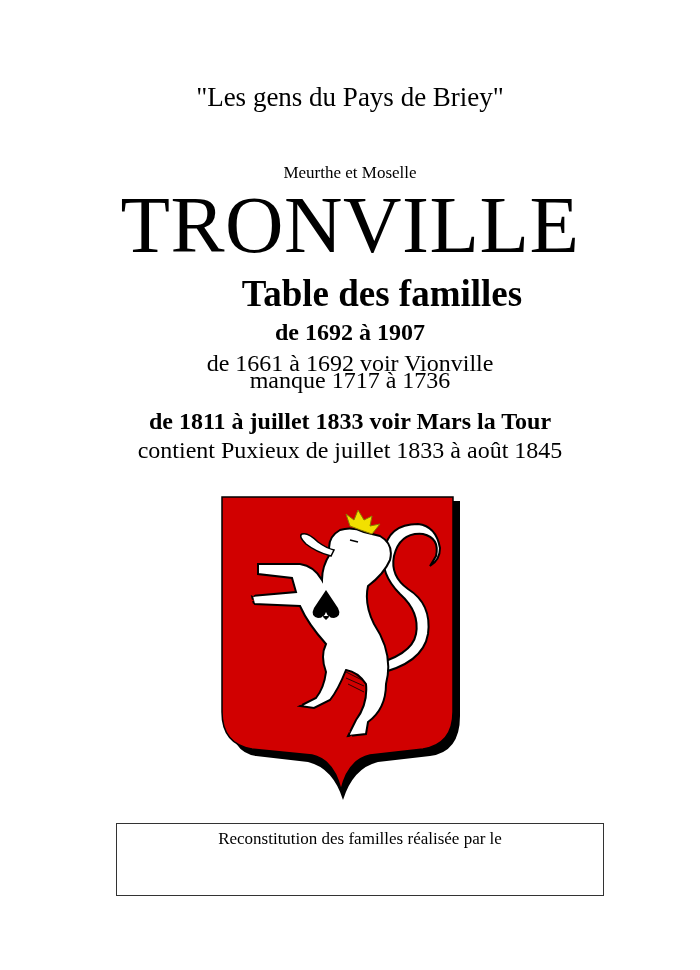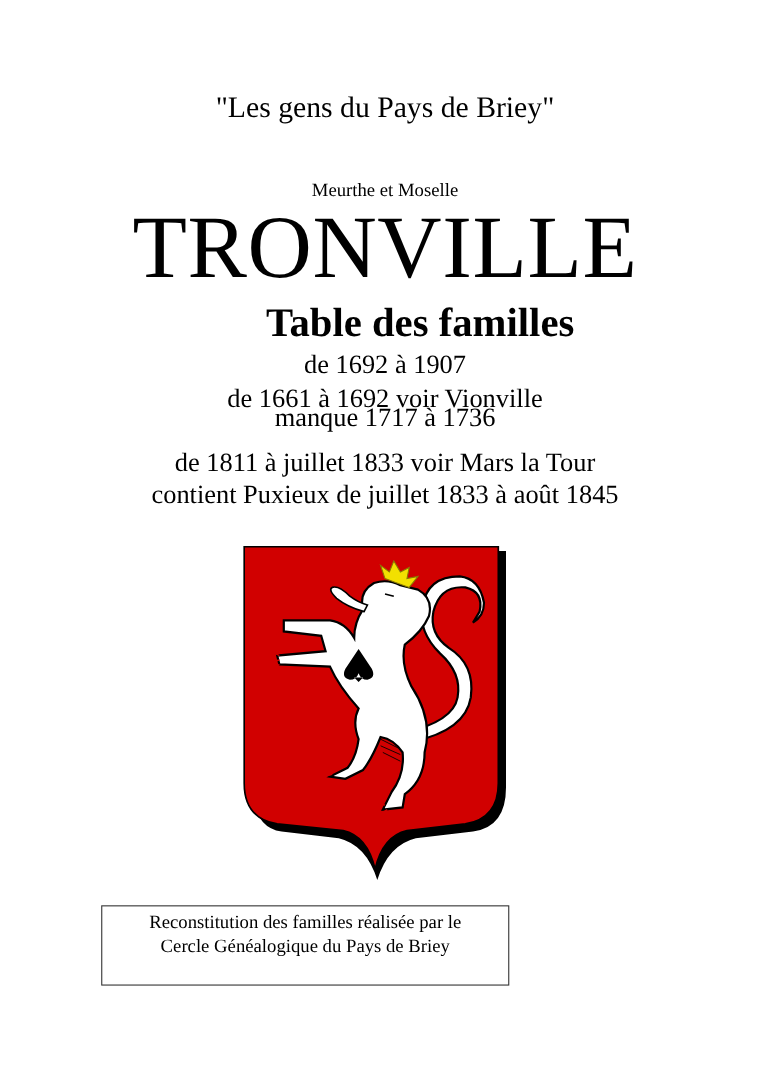--- a/index.html
+++ b/index.html
@@ -39,43 +39,43 @@
     }
     #table-title {
       top: 275px;
       font-size: 37px;
       font-weight: bold;
       padding-left: 32px;
     }
     #date-range {
       top: 320px;
       font-size: 24px;
-      font-weight: normal;
+      font-weight: bold;
     }
     .note {
       font-size: 24px;
     }
     #note-0 { top: 351px; }
     #note-1 { top: 368px; }
-    #note-2 { top: 409px; }
+    #note-2 { top: 409px; font-weight: bold; }
     #note-3 { top: 438px; }
 
     #coat-of-arms {
       position: absolute;
       left: 218px;
       top: 494px;
       width: 250px;
       height: 310px;
     }
 
     #credit-box {
       position: absolute;
-      left: 92px;
+      left: 116px;
       top: 823px;
-      width: 371px;
+      width: 488px;
       height: 73px;
       border: 1.5px solid #333333;
       box-sizing: border-box;
     }
     .credit-line {
       position: absolute;
       left: 0;
       width: 100%;
       text-align: center;
       font-size: 17px;
@@ -136,16 +136,15 @@
 
     <g stroke="#000000" stroke-width="0.8" fill="none">
       <path d="M128 178 L144 186"></path>
         <path d="M128 184 L146 192"></path>
         <path d="M130 190 L146 198"></path>
     </g>
   </svg>
 
   <div id="credit-box">
     <div id="credit-0" class="credit-line">Reconstitution des familles réalisée par le</div>
-    <div id="credit-1" class="credit-line">Cercle Généalogique du Pays de Briey</div>
   </div>
 
 </div>
 
 </body></html>

